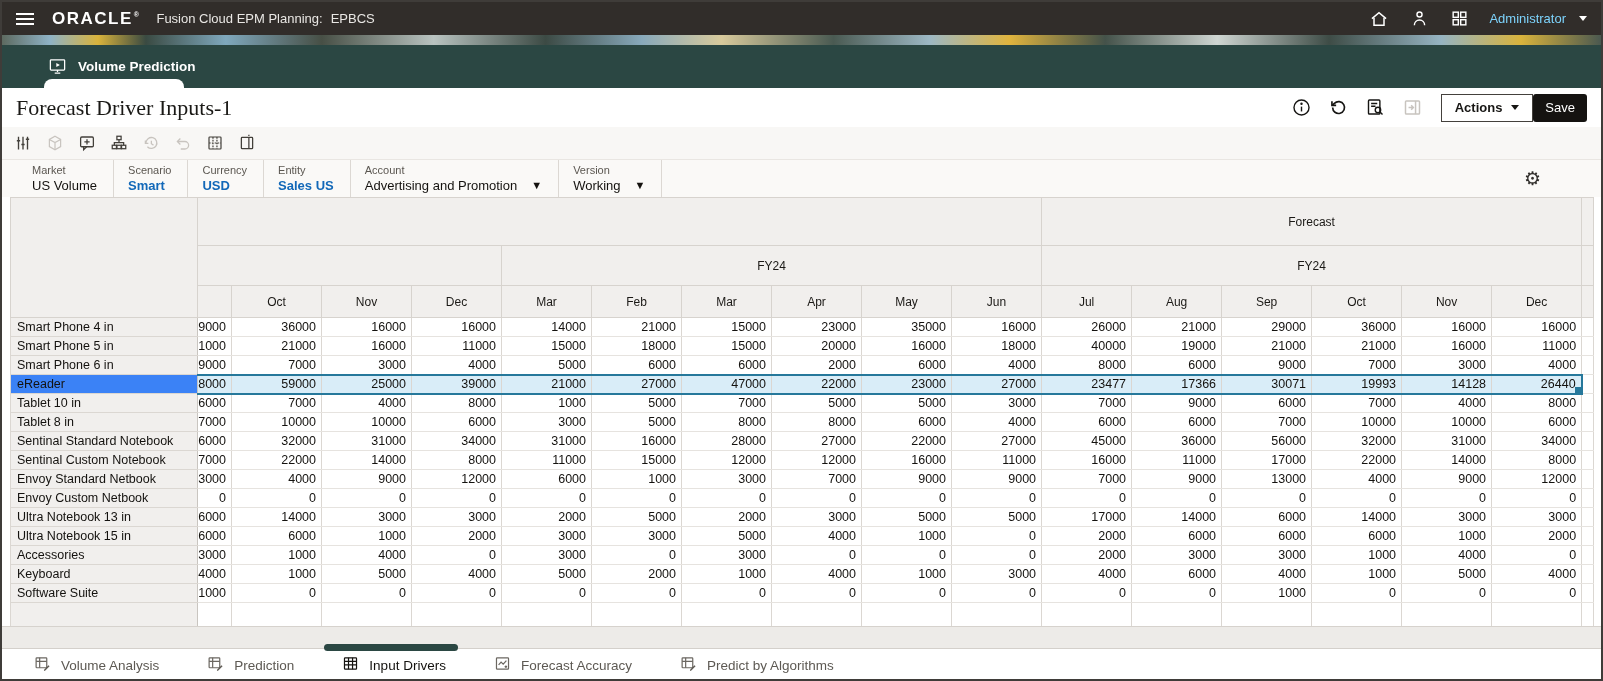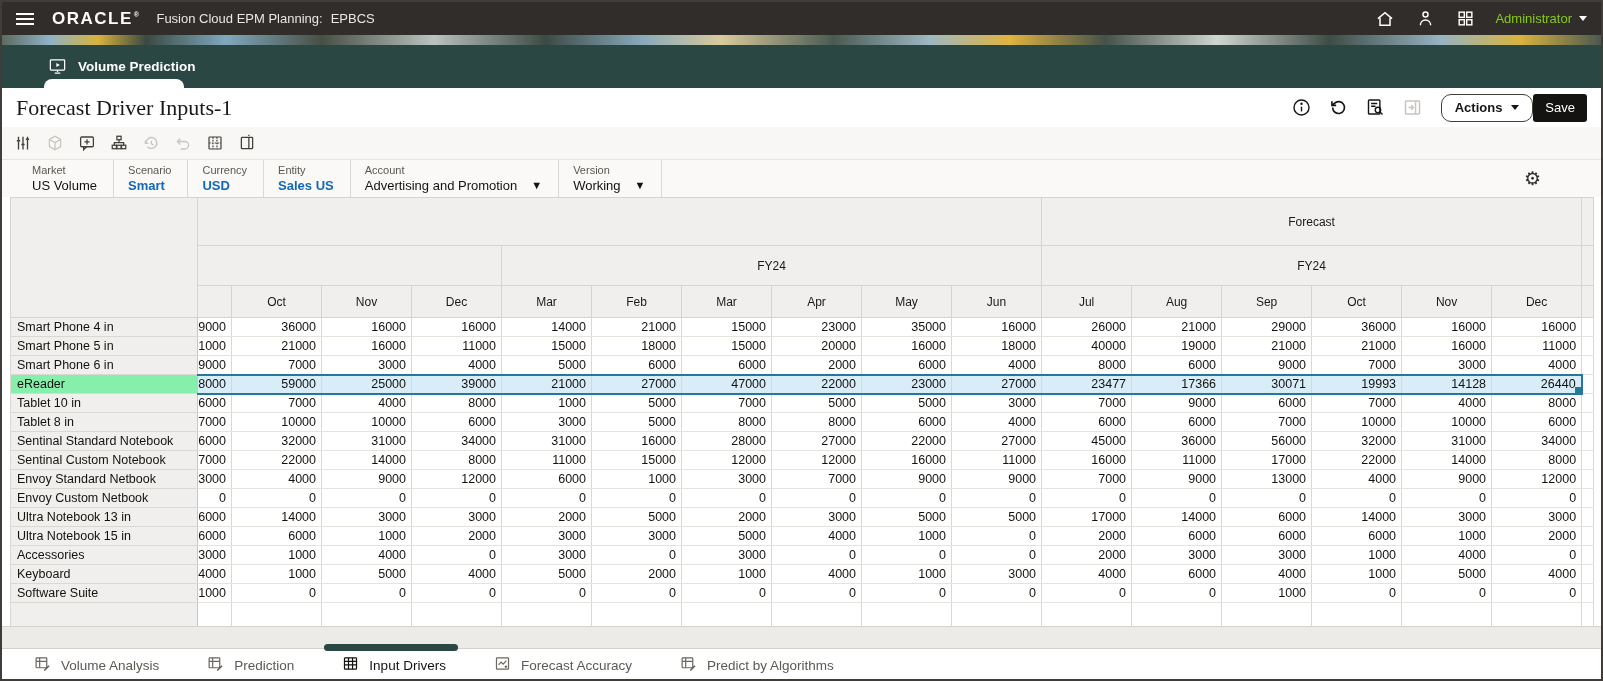--- a/index.html
+++ b/index.html
@@ -13,41 +13,41 @@
   
   .topbar { height:33px; background:#312d2a; display:flex; align-items:center; padding:0 14px; color:#fff; }
   .hamburger { width:18px; display:flex; flex-direction:column; gap:3px; cursor:pointer; margin-right:18px; }
   .hamburger i { display:block; height:2px; background:#fff; }
   .brand { font-size:17px; font-weight:700; letter-spacing:1.5px; color:#fff; }
   .brand sup { font-size:7px; margin-left:1px; }
   .prod { font-size:13px; color:#e9e7e4; margin-left:16px; }
   .env { font-size:13px; color:#e9e7e4; margin-left:8px; }
   .topbar .spacer { flex:1; }
   .tb-ic { width:20px; height:20px; margin-left:20px; display:inline-flex; align-items:center; justify-content:center; cursor:pointer; }
-  .user { font-size:13px; color:#84cc16; margin-left:20px; display:flex; align-items:center; gap:7px; cursor:pointer; }
+  .user { font-size:13px; color:#7dd3fc; margin-left:20px; display:flex; align-items:center; gap:13px; cursor:pointer; }
   .caret-w { width:0; height:0; border-left:4px solid transparent; border-right:4px solid transparent; border-top:5px solid #fff; }
 
   
   .banner { height:10px;
     background:linear-gradient(90deg,#5d6a60 0%,#8fb3c6 3%,#d9b33c 6%,#3a4a42 9%,#7fa8bd 14%,#474f45 20%,#b9c3c0 27%,#3c4a44 34%,#88a9bb 40%,#d8ca9c 45%,#4a5a52 52%,#9db8c4 58%,#e0b43e 63%,#44524a 69%,#cfd6d2 76%,#3e4c46 83%,#96b4c2 90%,#d9b33c 95%,#4a5850 100%);
   }
 
   
   .navband { height:43px; background:#2b4743; position:relative; display:flex; align-items:center; padding-left:46px; }
   .navtab { display:flex; align-items:center; gap:11px; color:#fff; cursor:pointer; }
   .navtab .lbl { font-size:13.5px; font-weight:600; }
   .tabcap { position:absolute; left:42px; bottom:0; width:140px; height:9px; background:#fff; border-radius:8px 8px 0 0; }
 
   
   .titlebar { height:39px; background:#fff; display:flex; align-items:center; padding:0 14px; }
   .pagetitle { font-family:"Liberation Serif", serif; font-size:22px; font-weight:500; color:#1a1916; }
   .titlebar .spacer { flex:1; }
   .ti { width:24px; height:24px; display:inline-flex; align-items:center; justify-content:center; margin-left:13px; cursor:pointer; }
   .ti.disabled { cursor:default; }
-  .btn-actions { margin-left:16px; height:28px; border:1px solid #44413d; border-radius:10px; background:#fff;
+  .btn-actions { margin-left:16px; height:28px; border:1px solid #44413d; border-radius:0; background:#fff;
     display:flex; align-items:center; padding:0 13px; font-size:13px; font-weight:600; color:#161513; cursor:pointer; }
   .caret-d { width:0; height:0; border-left:4px solid transparent; border-right:4px solid transparent; border-top:5px solid #161513; margin-left:9px; }
   .btn-save { margin-left:0; height:28px; border:none; border-radius:3px; background:#151311; color:#fff;
     font-size:13px; font-weight:400; padding:0 12px; cursor:pointer; font-family:"Liberation Sans",sans-serif; }
 
   
   .toolbar { height:33px; background:#f8f7f5; display:flex; align-items:center; padding-left:12px; gap:14px; border-bottom:1px solid #e9e6e2; }
   .tool { width:18px; height:18px; display:inline-flex; align-items:center; justify-content:center; cursor:pointer; }
   .tool svg { stroke:#43403b; }
   .tool.disabled svg { stroke:#c8c4bf; }
@@ -71,21 +71,21 @@
   .grid th { background:#f1efed; border:1px solid #d7d3ce; font-weight:400; font-size:12px; color:#1b1916; }
   .grid .corner { background:#f1efed; }
   .grid .mhead { height:32px; text-align:center; cursor:pointer; }
   .grid .r1 { height:48px; } .grid .r2 { height:40px; }
   .grid .ghead { cursor:default; }
   .grid td { border-right:1px solid #dbd7d2; border-bottom:1px solid #e6e3df; border-left:1px solid #dbd7d2; height:19px; font-size:12.5px; color:#14120f; background:#fff; }
   .grid td.rowlabel { background:#f1efed; border-right:1px solid #c9c5c0; border-bottom:1px solid #dbd7d2; padding-left:6px; text-align:left; cursor:pointer; }
   .grid td.num { text-align:right; padding-right:5px; cursor:cell; }
   .grid td.partial, .grid th.partial-h { direction:rtl; }
   .grid td.sel { background:#d9edf8; border-top:2px solid #26789b; border-bottom:2px solid #26789b; }
-  .grid td.sel-label { background:#86efac; }
+  .grid td.sel-label { background:#3b82f6; }
   .grid td.sel-end { border-right:2px solid #26789b; position:relative; }
   .grid td.sel-end::after { content:""; position:absolute; right:-1px; bottom:-1px; width:7px; height:7px; background:#26789b; }
   .grid tr.filler td { height:30px; cursor:default; }
 
   
   .gap { height:21px; background:#edebe8; }
   .tabbar { height:33px; background:#fff; border-top:1px solid #d4d0cb; display:flex; align-items:center; padding-left:32px; gap:48px; position:relative; }
   .btab { display:flex; align-items:center; gap:10px; color:#5d5953; font-size:13.5px; cursor:pointer; position:relative; }
   .btab svg { stroke:#6b6761; }
   .btab.active { color:#14120f; font-weight:400; }

